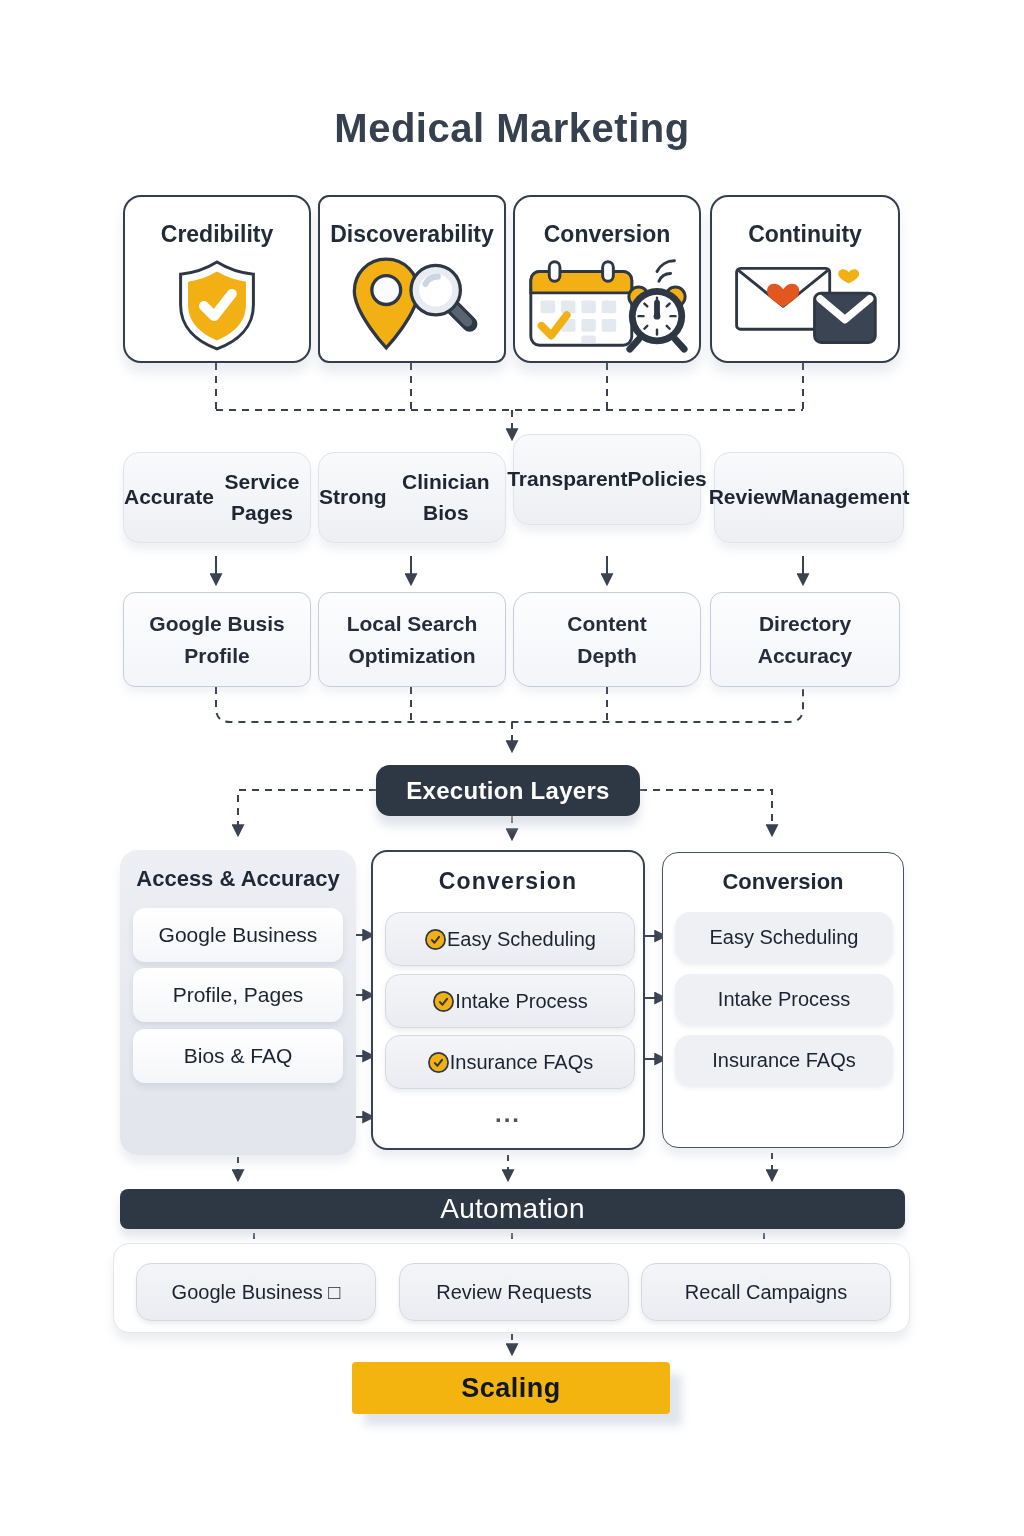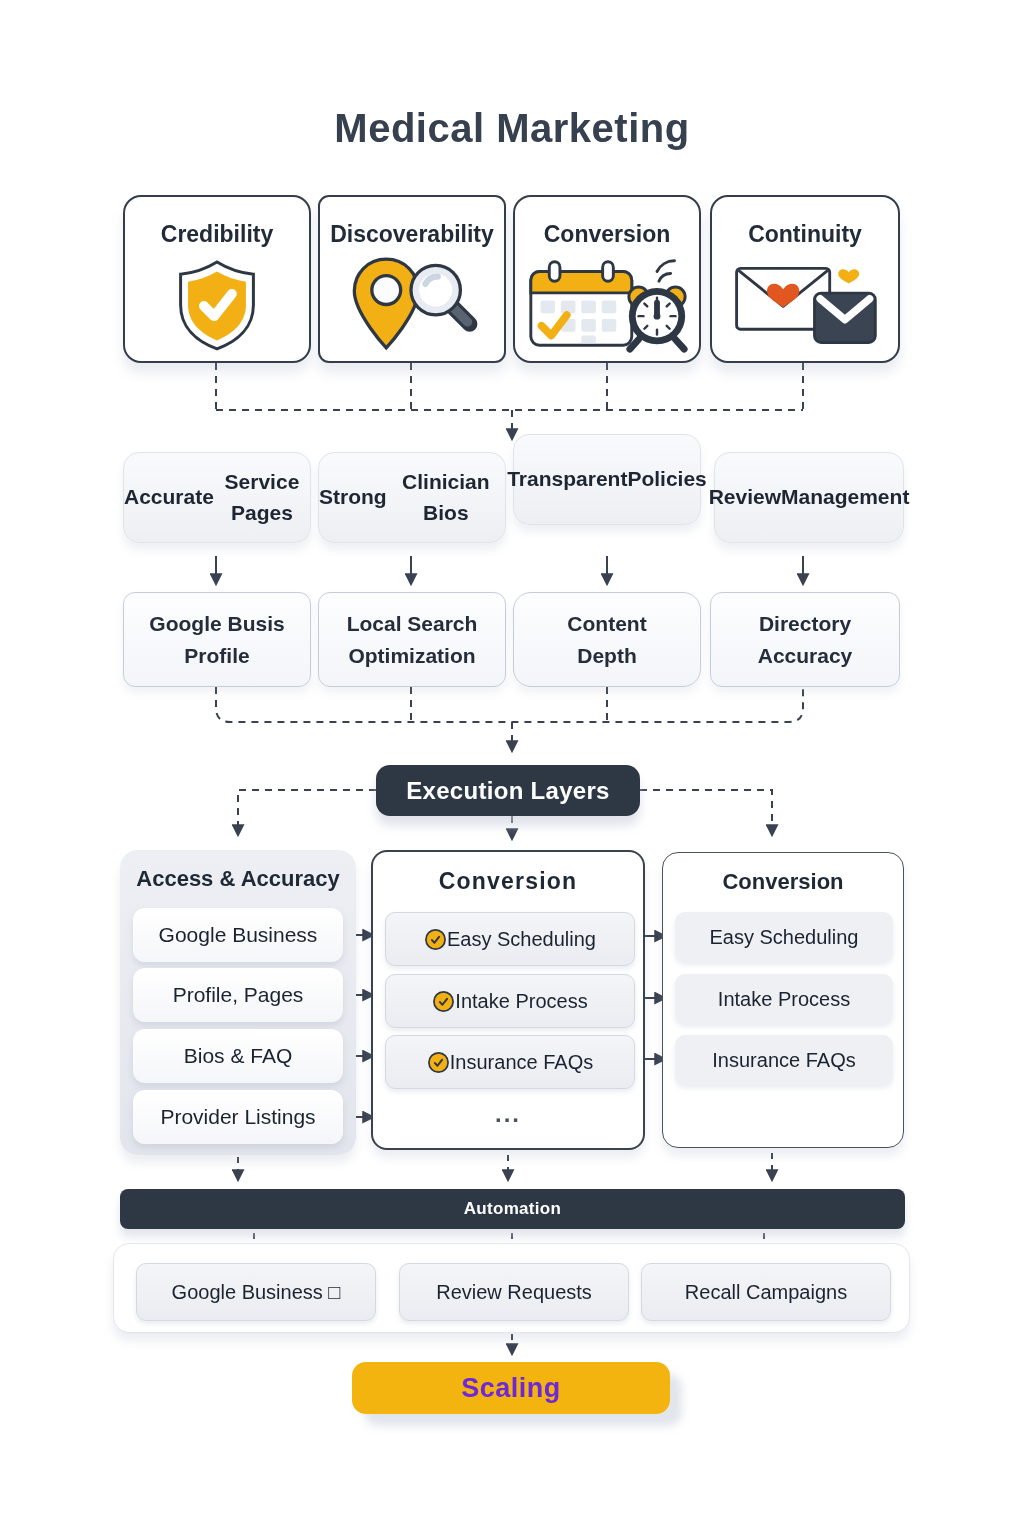--- a/index.html
+++ b/index.html
@@ -59,42 +59,42 @@
   }
   .col-header.spread{letter-spacing:1.2px;font-size:23px;}
   .item-white{
     position:absolute;background:linear-gradient(180deg,#ffffff 0%,#f5f6f9 100%);
     border-radius:12px;box-shadow:0 4px 6px rgba(150,160,180,.25);
     display:flex;align-items:center;justify-content:center;
     font-size:21px;color:#1b2330;
   }
   .item-gray{
     position:absolute;background:linear-gradient(180deg,#f4f5f8 0%,#eaecf1 100%);
-    border:1px solid #d3d8e1;border-radius:10px;
+    border:1px solid #d3d8e1;border-radius:15px;
     box-shadow:0 3px 5px rgba(150,160,180,.2);
     display:flex;align-items:center;justify-content:center;
     font-size:20px;color:#1b2330;
   }
   .item-gray.no-border{border:none;background:#eef0f4;}
   .ellipsis{
     position:absolute;width:100%;text-align:center;
     font-size:24px;font-weight:700;color:#4a5260;letter-spacing:2px;
   }
   .bar-dark{
     background:#2e3744;border-radius:8px;color:#ffffff;
     display:flex;align-items:center;justify-content:center;
-    font-size:17px;font-weight:700;letter-spacing:.3px;
+    font-size:28px;font-weight:400;letter-spacing:.3px;
     box-shadow:0 8px 9px rgba(200,206,218,.5);
   }
   .bottom-wrap{
     background:#ffffff;border:1px solid #e3e6ec;border-radius:16px;
     box-shadow:0 8px 10px rgba(160,170,190,.2);
   }
   .pill-yellow{
-    background:#f4b40f;border-radius:14px;color:#6d28d9;
+    background:#f4b40f;border-radius:4px;color:#0f172a;
     display:flex;align-items:center;justify-content:center;
     font-size:27px;font-weight:700;letter-spacing:.5px;
     box-shadow:12px 12px 8px rgba(205,211,223,.6);
   }
   svg.connectors{position:absolute;left:0;top:0;pointer-events:none;}
 </style>
 </head>
 <body>
 
 <div class="canvas">
@@ -274,21 +274,20 @@
     <span>Accuracy</span>
   </div>
 
   <div class="abs pill-dark" style="left:376px;top:765px;width:264px;height:51px;">Execution Layers</div>
 
   <div class="abs col-panel" style="left:120px;top:850px;width:236px;height:305px;">
     <div class="col-header">Access &amp; Accuracy</div>
     <div class="item-white" style="left:13px;top:58px;width:210px;height:54px;">Google Business</div>
     <div class="item-white" style="left:13px;top:118px;width:210px;height:54px;">Profile, Pages</div>
     <div class="item-white" style="left:13px;top:179px;width:210px;height:54px;">Bios &amp; FAQ</div>
-    <div class="item-white" style="left:13px;top:240px;width:210px;height:54px;">Provider Listings</div>
   </div>
 
   <div class="abs col-card mid" style="left:371px;top:850px;width:274px;height:300px;">
     <div class="col-header spread">Conversion</div>
     <div class="item-gray" style="left:12px;top:60px;width:248px;height:52px;">
       <svg viewBox="0 0 24 24" width="23" height="23">
           <circle cx="12" cy="12" r="10" fill="#f2b014" stroke="#2e3744" stroke-width="1.8"></circle>
           <path d="M8.3 12.6 l2.6 2.8 l4.8 -6.2" stroke="#2e3744" stroke-width="2.1" fill="none" stroke-linecap="round" stroke-linejoin="round"></path>
         </svg>
       <span>Easy Scheduling</span>

